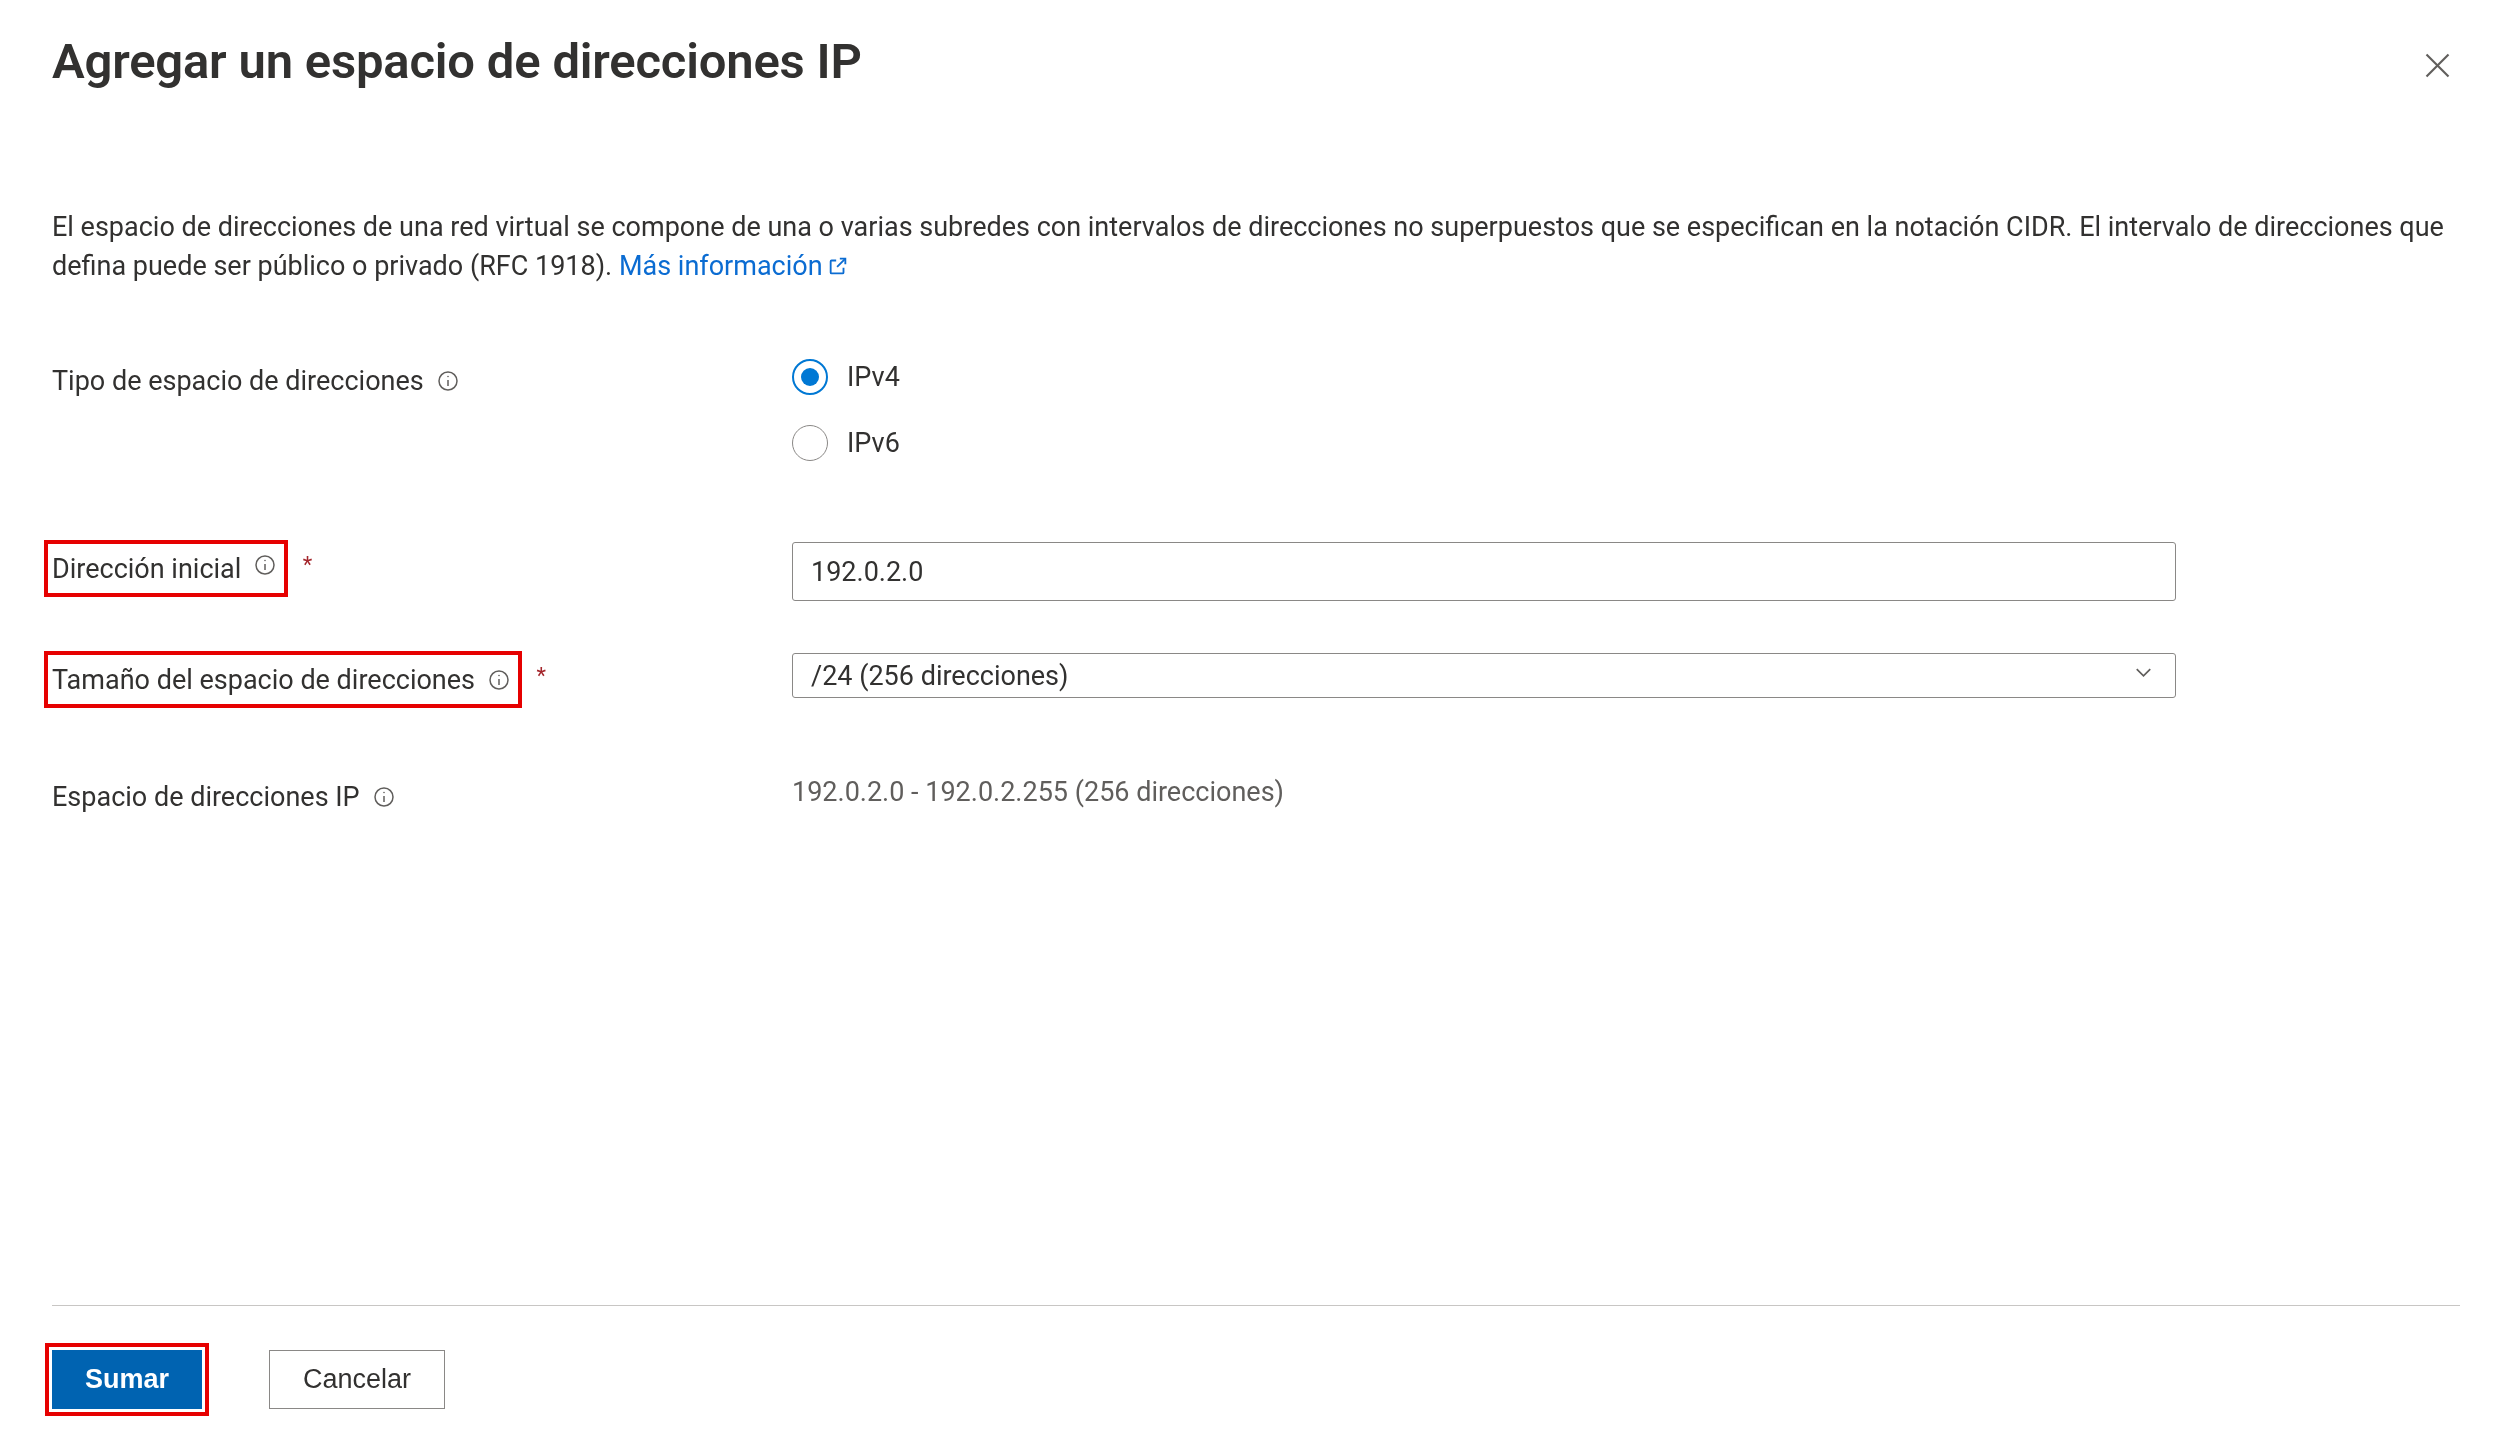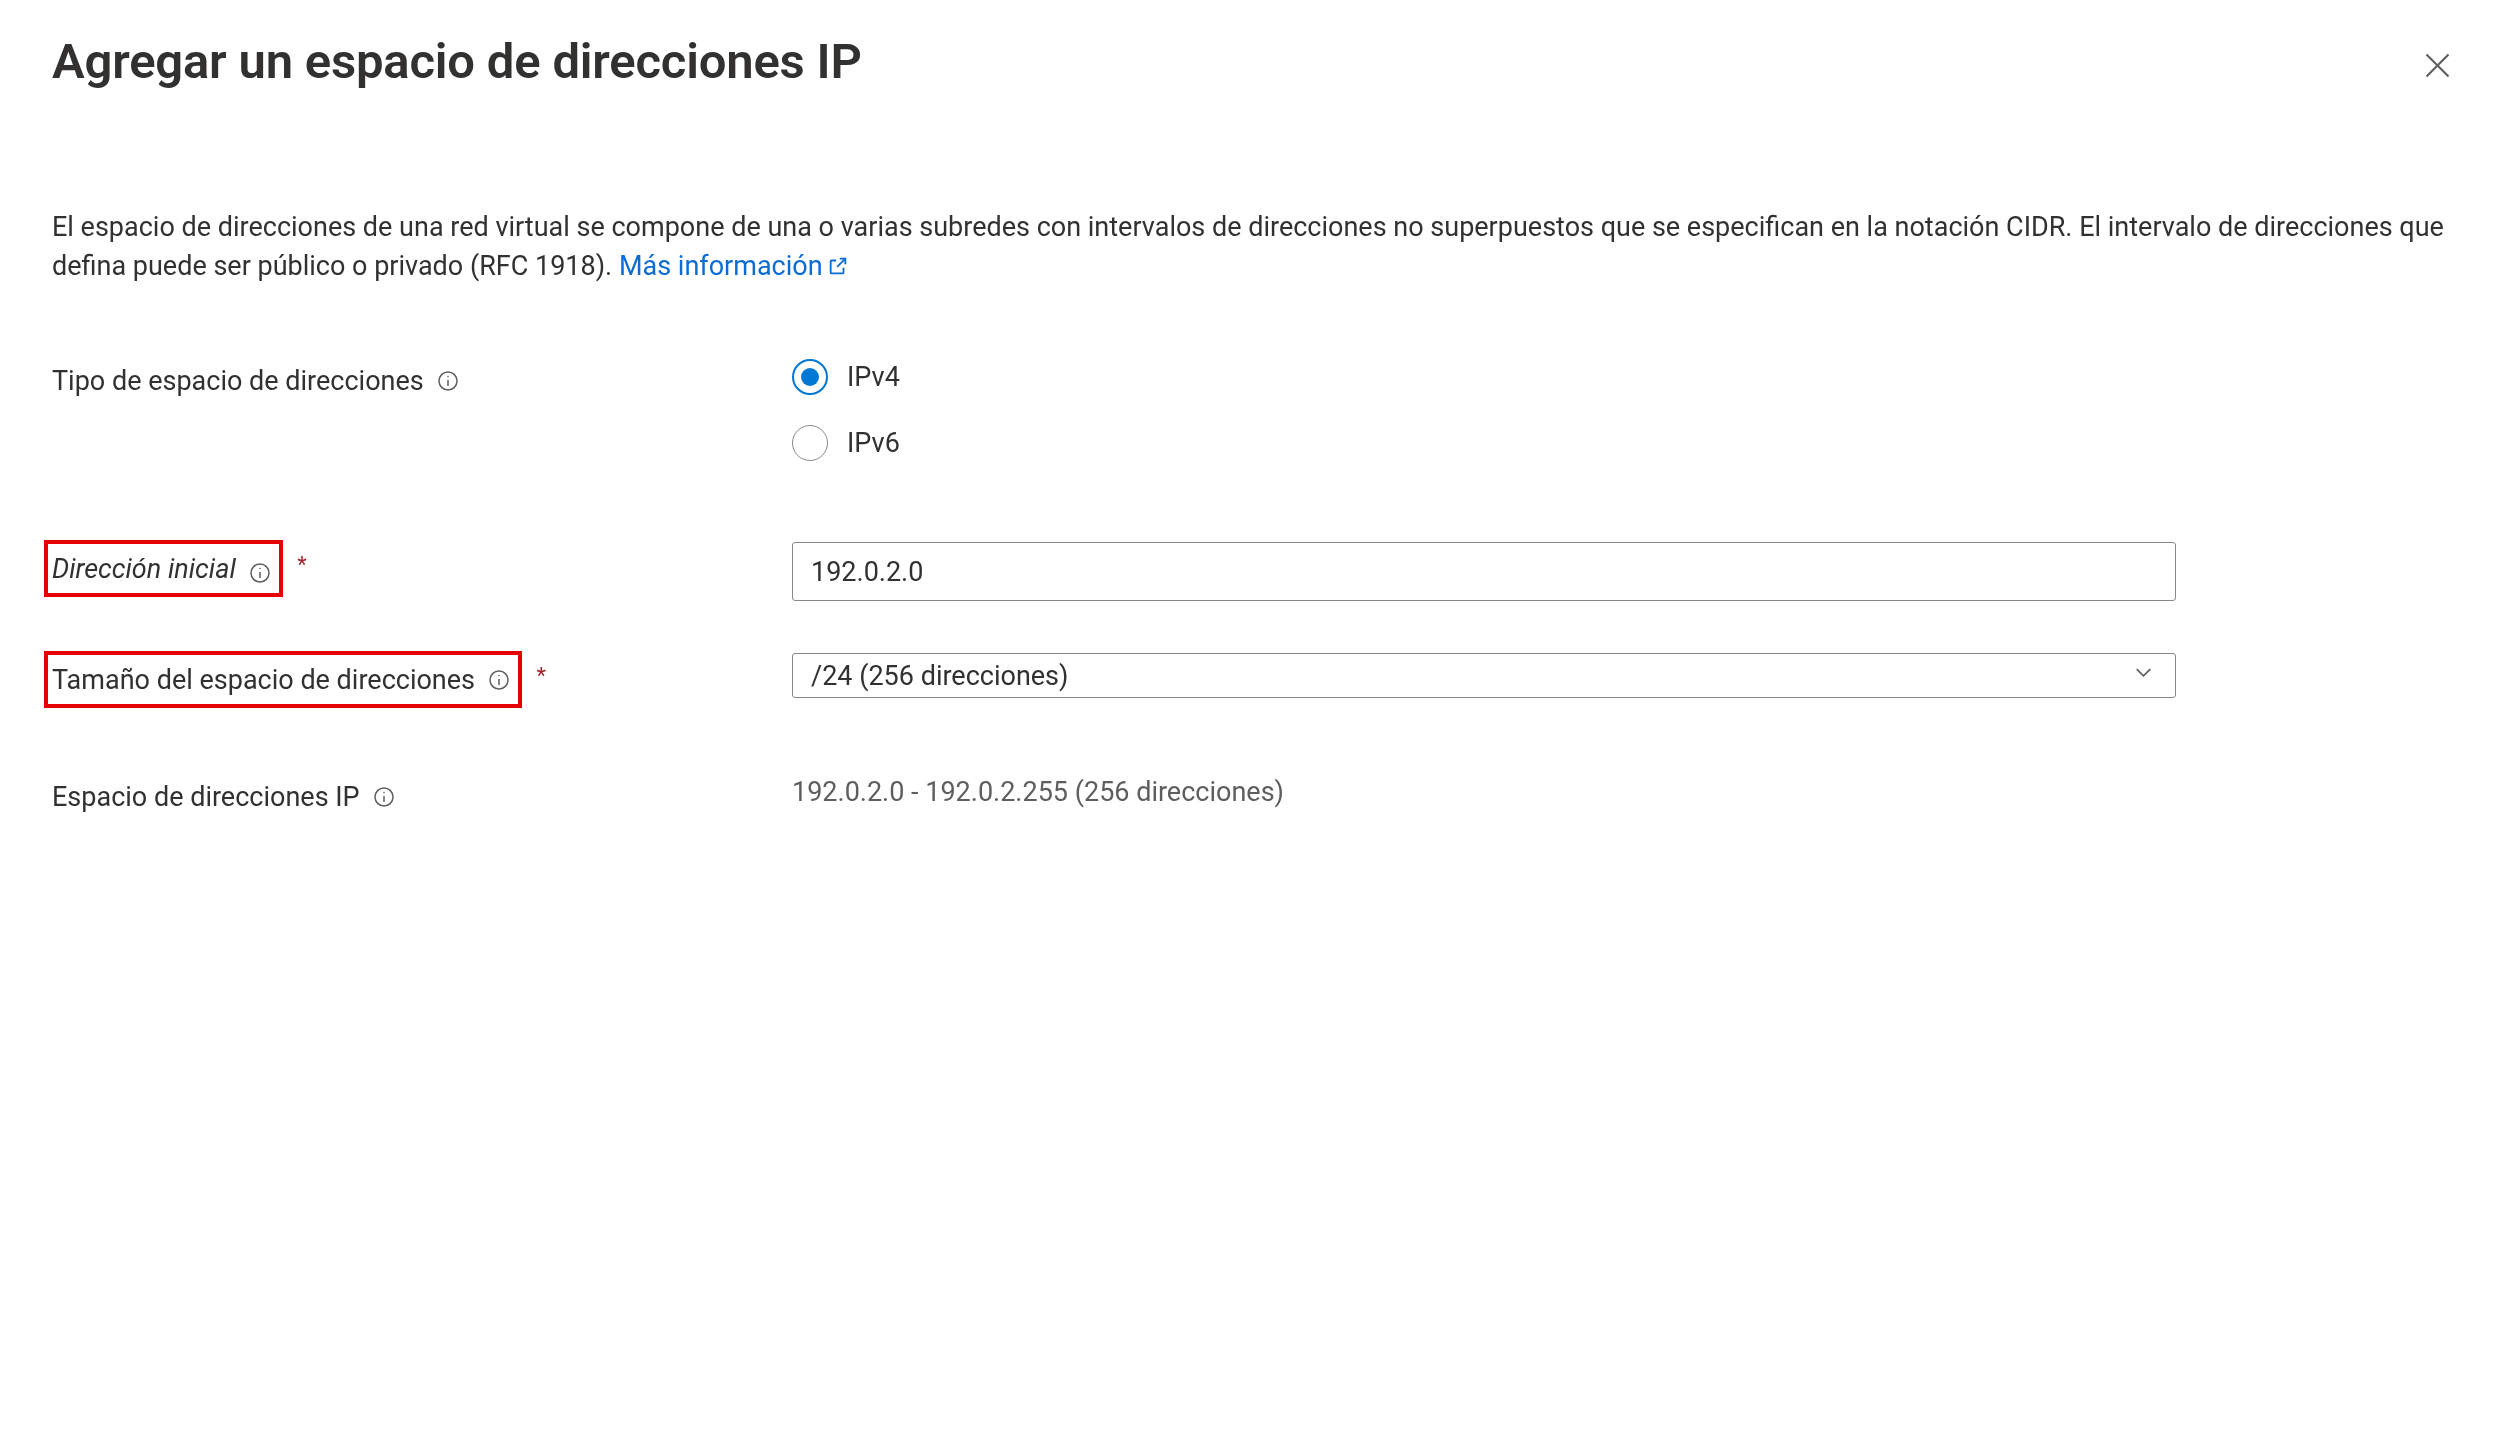--- a/index.html
+++ b/index.html
@@ -250,21 +250,21 @@
           <label class="radio-option">
             <span class="radio-circle"></span>
             <span>IPv6</span>
           </label>
         </div>
       </div>
     </div>
 
     <div class="form-row">
       <div class="label-col">
-        <span class="hl" style="display:inline-flex;align-items:flex-end;gap:12px;font-style:italic;">
+        <span class="hl" style="display:inline-flex;align-items:flex-start;gap:12px;">
           <span>Dirección inicial</span>
           <span class="info-icon">
             <svg viewBox="0 0 24 24" fill="none" stroke="currentColor" stroke-width="1.5">
                 <circle cx="12" cy="12" r="9"></circle>
                 <line x1="12" y1="11" x2="12" y2="17"></line>
                 <circle cx="12" cy="7.5" r="0.8" fill="currentColor" stroke="none"></circle>
               </svg>
           </span>
         </span>
         <span class="req">*</span>
@@ -313,15 +313,19 @@
       </div>
       <div class="input-col">
         <div class="readonly-value">192.0.2.0 - 192.0.2.255 (256 direcciones)</div>
       </div>
     </div>
 
   </div>
 
   <div class="spacer"></div>
 
+  <div class="footer">
+    <button class="btn-primary">Sumar</button>
+    <button class="btn-secondary">Cancelar</button>
+  </div>
 
 </div>
 
 
 </body></html>

